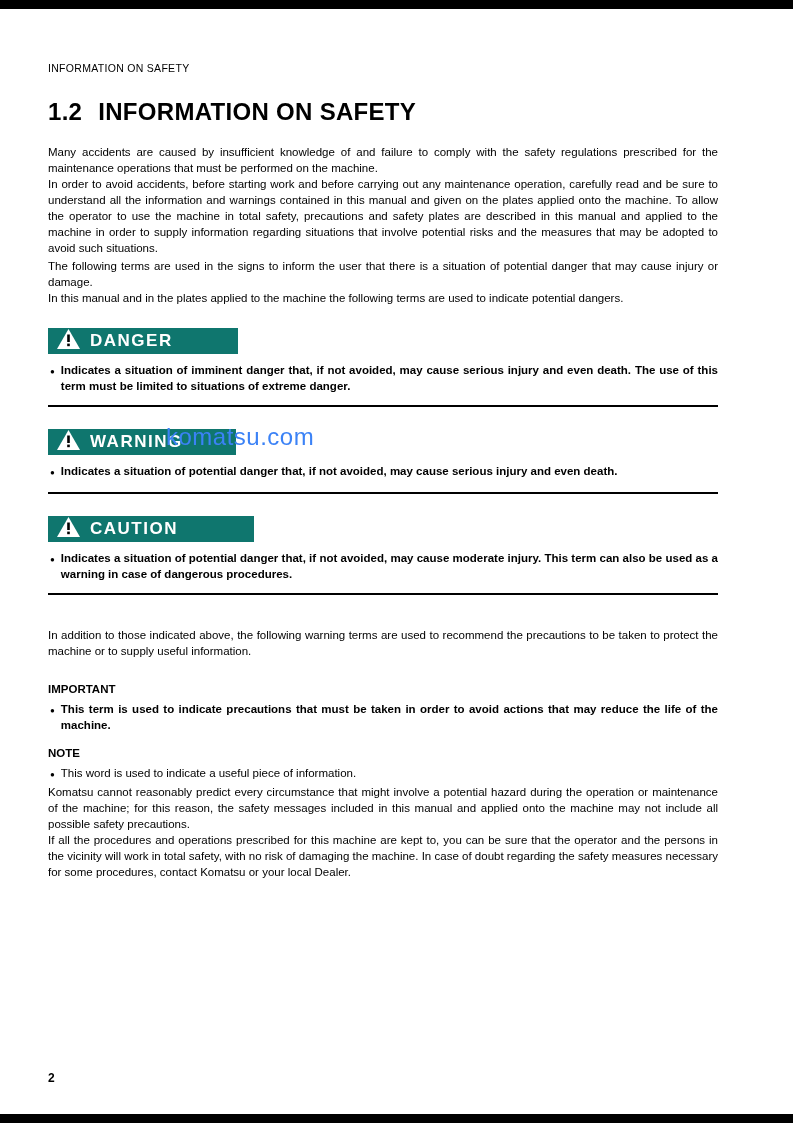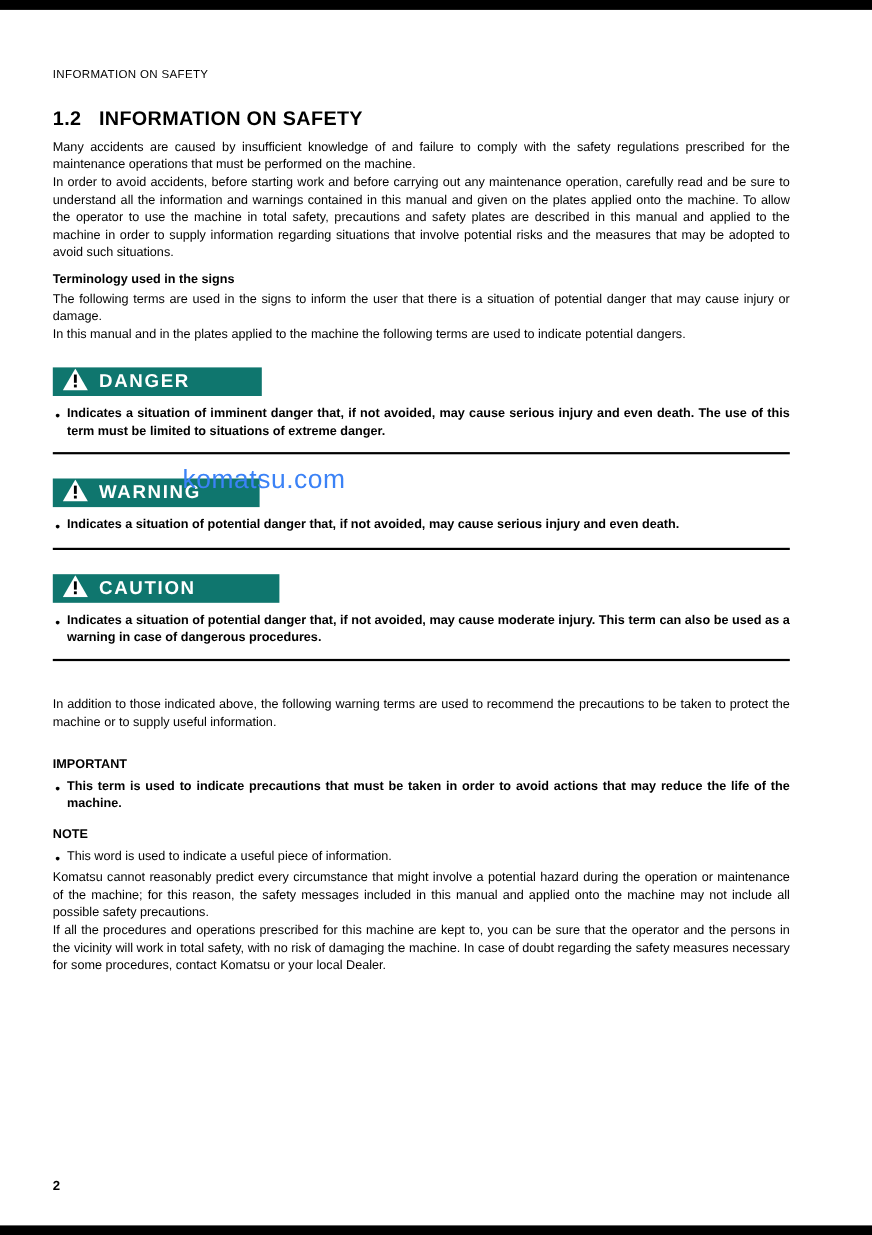--- a/index.html
+++ b/index.html
@@ -10,21 +10,21 @@
     background:#fff; overflow:hidden;
   }
   .edge-bar { position:absolute; left:0; width:793px; height:9px; background:#000; }
   .edge-top { top:0; }
   .edge-bottom { bottom:0; }
 
   .content { position:absolute; left:48px; top:62px; width:670px; }
 
   .running-header { font-size:10.5px; letter-spacing:0.3px; margin-bottom:24px; }
 
-  h1.title { font-size:18px; font-weight:bold; letter-spacing:0.3px; margin-bottom:7px; }
+  h1.title { font-size:24px; font-weight:bold; letter-spacing:0.3px; margin-bottom:18px; }
   h1.title .num { margin-right:16px; }
 
   p.body { font-size:11.5px; line-height:16px; text-align:justify; }
   .sub-heading { font-size:11.5px; line-height:16px; font-weight:bold; margin-top:8px; }
   .mt-sm { margin-top:2px; }
 
   .sign-section { margin-top:22px; }
   .sign-band {
     background:#0f766e; color:#fff; height:26px;
     display:flex; align-items:center; gap:10px; padding:0 10px 0 9px;
@@ -71,21 +71,20 @@
 
     <div class="running-header">INFORMATION ON SAFETY</div>
 
     <h1 class="title">
       <span class="num">1.2</span><span>INFORMATION ON SAFETY</span>
     </h1>
 
     <p class="body">Many accidents are caused by insufficient knowledge of and failure to comply with the safety regulations prescribed for the maintenance operations that must be performed on the machine.</p>
     <p class="body">In order to avoid accidents, before starting work and before carrying out any maintenance operation, carefully read and be sure to understand all the information and warnings contained in this manual and given on the plates applied onto the machine. To allow the operator to use the machine in total safety, precautions and safety plates are described in this manual and applied to the machine in order to supply information regarding situations that involve potential risks and the measures that may be adopted to avoid such situations.</p>
 
-    <div class="sub-heading">Terminology used in the signs</div>
     <p class="body mt-sm">The following terms are used in the signs to inform the user that there is a situation of potential danger that may cause injury or damage.</p>
     <p class="body">In this manual and in the plates applied to the machine the following terms are used to indicate potential dangers.</p>
 
     <div class="sign-section">
       <div class="sign-band band-danger">
         <span>
           <svg width="23" height="20" viewBox="0 0 23 20" aria-hidden="true">
             <polygon points="11.5,0 23,20 0,20" fill="#ffffff"></polygon>
             <rect x="10.2" y="5.5" width="2.6" height="7.5" fill="#000000"></rect>
             <rect x="10.2" y="14.6" width="2.6" height="2.6" fill="#000000"></rect>

